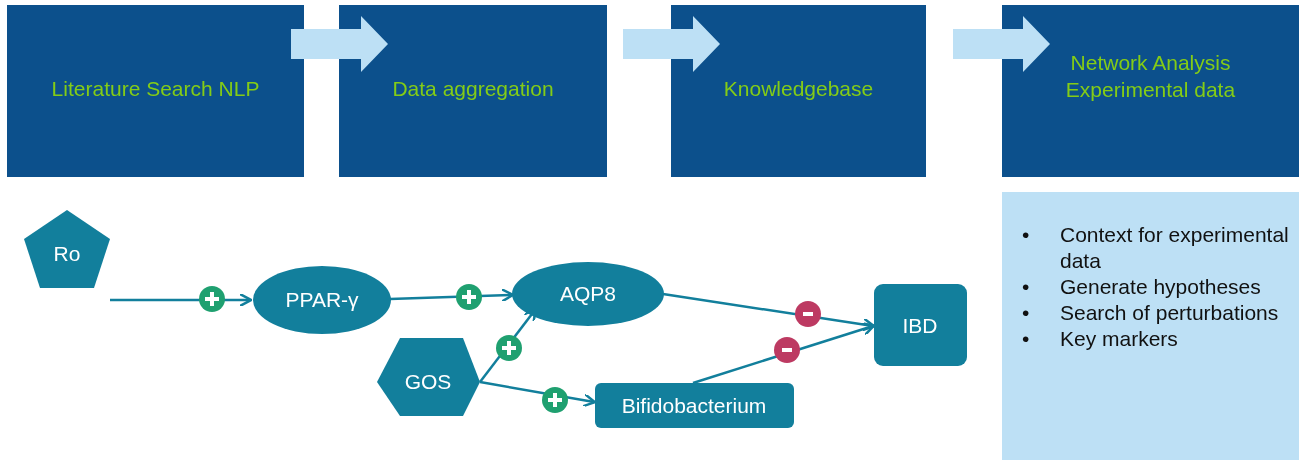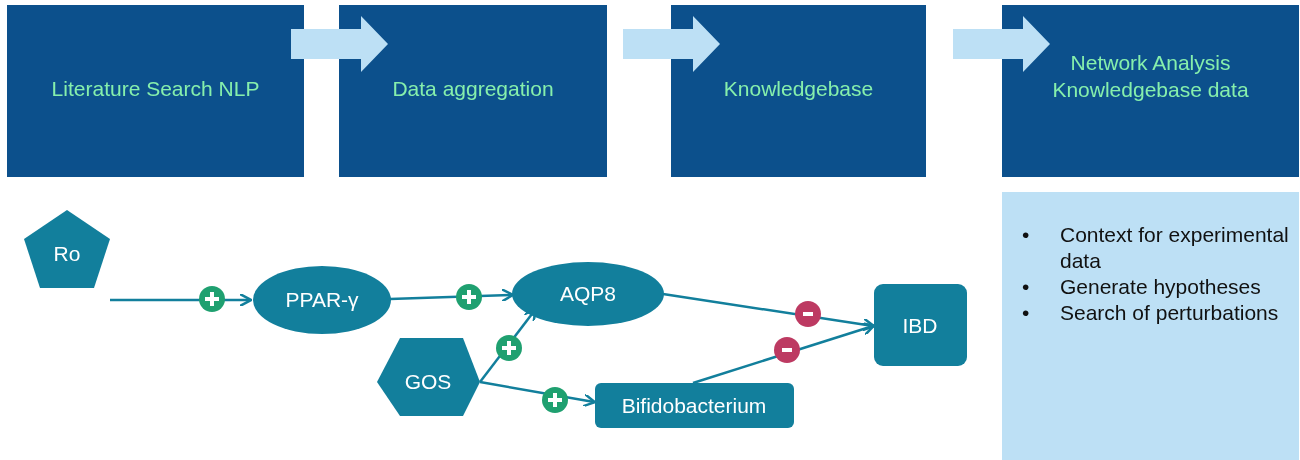--- a/index.html
+++ b/index.html
@@ -1,19 +1,19 @@
 <!DOCTYPE html>
 <html><head>
   <meta charset="utf-8">
   <style>
     html, body { margin: 0; padding: 0; background: #ffffff; }
     body { width: 1300px; height: 460px; position: relative; overflow: hidden;
            font-family: "Liberation Sans", sans-serif; }
     .step { position: absolute; top: 5px; height: 172px; background: #0c508c;
-            color: #86efac; display: flex; align-items: center; justify-content: center;
+            color: #84cc16; display: flex; align-items: center; justify-content: center;
             text-align: center; font-size: 21px; line-height: 27px; box-sizing: border-box; }
     .step span { display: block; }
     #step-0 { left: 7px; width: 297px; text-align: center; }
     #step-1 { left: 339px; width: 268px; }
     #step-2 { left: 671px; width: 255px; }
     #step-3 { left: 1002px; width: 297px; }
     #step-0 .txt, #step-1 .txt, #step-2 .txt { margin-top: -5px; }
     #step-3 .txt { margin-top: -30px; }
     .flow-arrow { position: absolute; top: 16px; width: 100px; height: 56px; }
     .info-box { position: absolute; left: 1002px; top: 192px; width: 297px; height: 324px;
@@ -39,39 +39,40 @@
     </div>
 </div>
 <div class="step" id="step-2">
   <div class="txt">
       <span>Knowledgebase</span>
     </div>
 </div>
 <div class="step" id="step-3">
   <div class="txt">
     <span>Network Analysis</span>
-    <span>Knowledgebase data</span>
+    <span>Experimental data</span>
   </div>
 </div>
 
 <svg class="flow-arrow" style="left:291px" viewBox="0 0 100 56">
   <polygon points="0,13 70,13 70,0 97,28 70,56 70,43 0,43" fill="#bde0f5"></polygon>
 </svg>
 <svg class="flow-arrow" style="left:623px" viewBox="0 0 100 56">
   <polygon points="0,13 70,13 70,0 97,28 70,56 70,43 0,43" fill="#bde0f5"></polygon>
 </svg>
 <svg class="flow-arrow" style="left:953px" viewBox="0 0 100 56">
   <polygon points="0,13 70,13 70,0 97,28 70,56 70,43 0,43" fill="#bde0f5"></polygon>
 </svg>
 
 <div class="info-box">
   <ul>
     <li>Context for experimental data</li>
     <li>Generate hypotheses</li>
     <li>Search of perturbations</li>
+    <li>Key markers</li>
   </ul>
 </div>
 
 <svg id="network" width="1000" height="270" viewBox="0 0 1000 270">
   <defs>
     <marker id="arr" markerWidth="12" markerHeight="12" refX="10" refY="6" orient="auto" markerUnits="userSpaceOnUse">
       <path d="M0,0 L11,6 L0,12" fill="none" stroke="#127f9c" stroke-width="2.5"></path>
     </marker>
   </defs>
 

